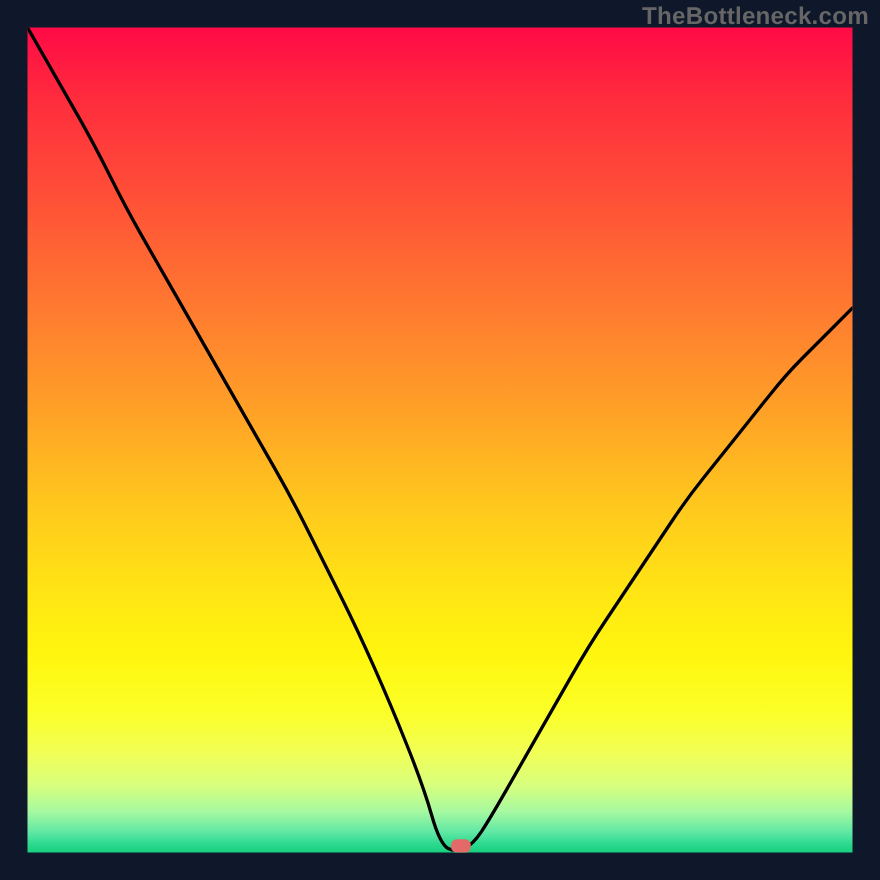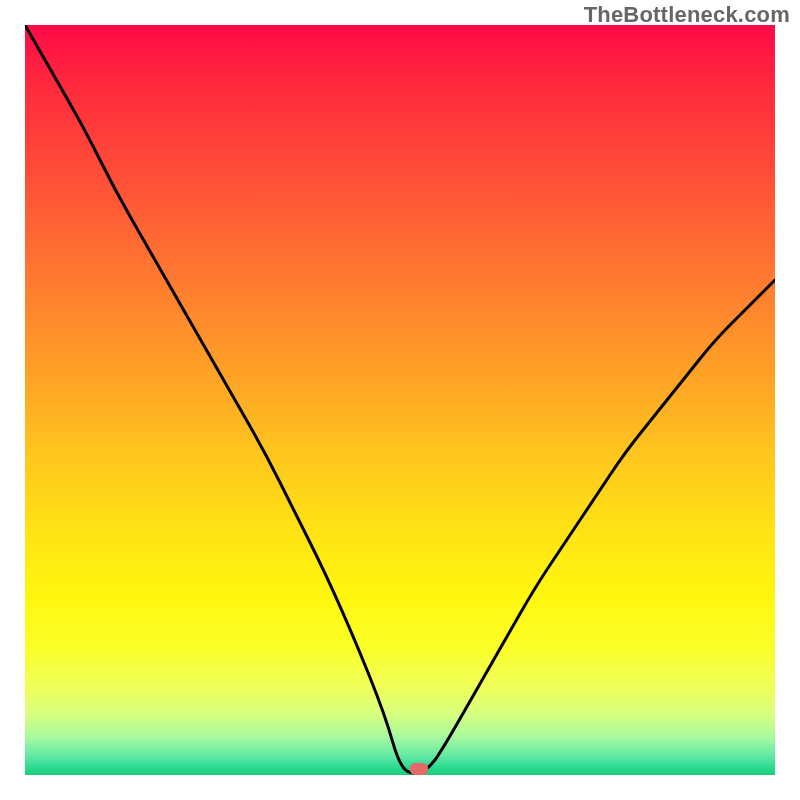--- a/index.html
+++ b/index.html
@@ -8,21 +8,21 @@
     width: 800px;
     height: 800px;
     background: #000;
     font-family: Arial, Helvetica, sans-serif;
     overflow: hidden;
   }
   .frame {
     position: relative;
     width: 800px;
     height: 800px;
-    background: #ffffff;
+    background: #0f172a;
   }
   .watermark {
     position: absolute;
     top: 2px;
     right: 10px;
     color: #666;
     font-size: 22px;
     font-weight: 600;
     letter-spacing: 0.2px;
     z-index: 3;

